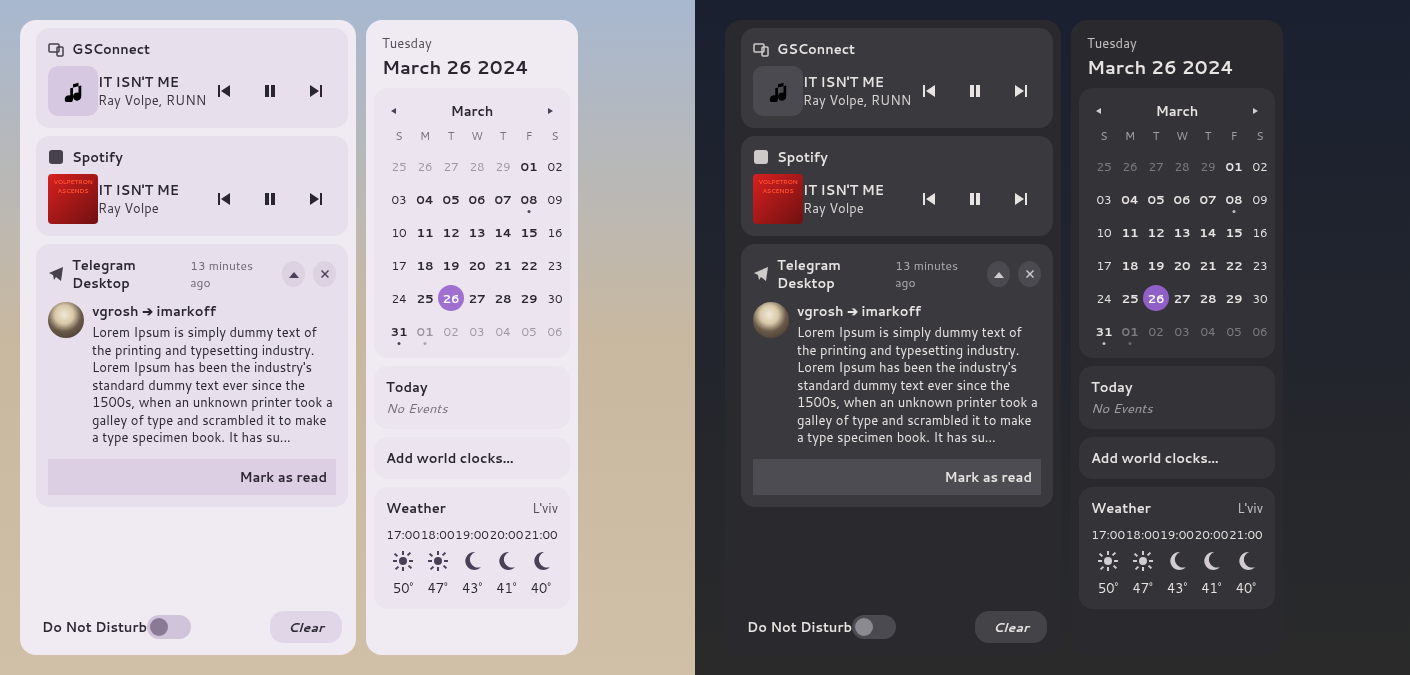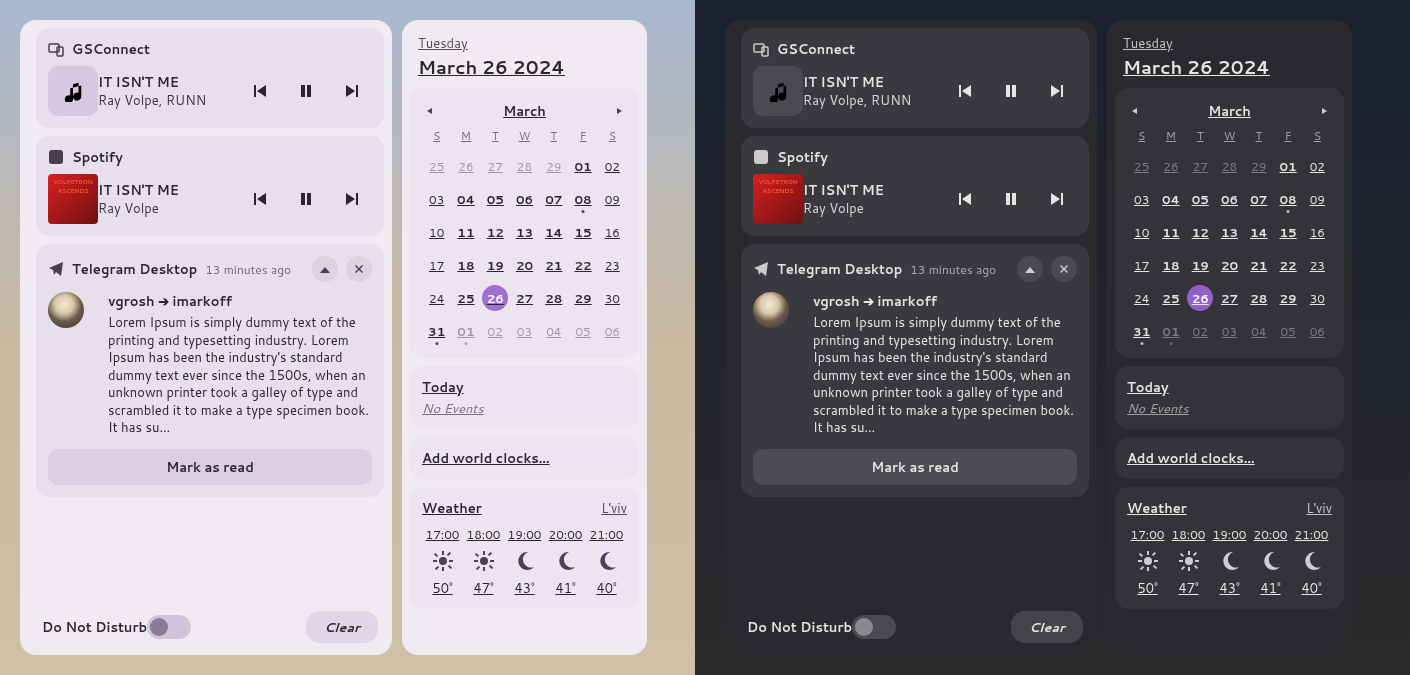--- a/index.html
+++ b/index.html
@@ -33,22 +33,22 @@
   border-radius: 16px;
   padding: 8px;
   display: flex;
   flex-direction: column;
   gap: 8px;
 }
 
 .light .panel { background: #f0eaf2; color: #2a2630; }
 .dark  .panel { background: #2a2a2e; color: #e8e4e2; }
 
-.left-col { width: 372px; height: 635px; padding-left: 16px; }
-.right-col { width: 245px; height: 635px; text-decoration: underline; }
+.left-col { width: 336px; height: 635px; padding-left: 16px; }
+.right-col { width: 212px; height: 635px; }
 
 .card {
   border-radius: 14px;
   padding: 12px;
 }
 .light .card { background: #e8dfec; }
 .dark  .card { background: #3a3a3e; }
 
 .light .card.section { background: #ece4ef; }
 .dark  .card.section { background: #343438; }
@@ -95,33 +95,33 @@
   width: 26px; height: 26px; border-radius: 50%;
   display: flex; align-items: center; justify-content: center;
   cursor: pointer;
 }
 .light .round-btn { background: #dcd2e2; }
 .dark  .round-btn { background: #4a4a50; }
 .round-btn svg { width: 12px; height: 12px; }
 .light .round-btn svg { fill: #4a4058; }
 .dark  .round-btn svg { fill: #d0ccd0; }
 
-.notif-body { display: flex; gap: 24px; }
+.notif-body { display: flex; gap: 8px; }
 .avatar {
   width: 36px; height: 36px; border-radius: 50%;
   background: radial-gradient(circle at 45% 35%, #f0e8d8 0%, #d8c8a8 30%, #6a5a4a 55%, #3a3028 100%);
   flex-shrink: 0;
 }
 .notif-content { flex: 1; font-size: 13px; }
 .notif-sender { font-weight: 700; margin-bottom: 4px; }
 .notif-text { line-height: 1.35; }
 
 .mark-read-btn {
   margin-top: 12px; padding: 9px;
-  text-align: center; border-radius: 10px;
+  text-align: right; border-radius: 0;
   font-size: 13px; font-weight: 600; cursor: pointer;
 }
 .light .mark-read-btn { background: #dccfe4; }
 .dark  .mark-read-btn { background: #4c4c52; }
 
 .left-spacer { flex: 1; }
 
 .bottom-row { display: flex; align-items: center; gap: 0; padding: 4px 6px; }
 .dnd-label { font-size: 13px; font-weight: 600; }
 .toggle {

